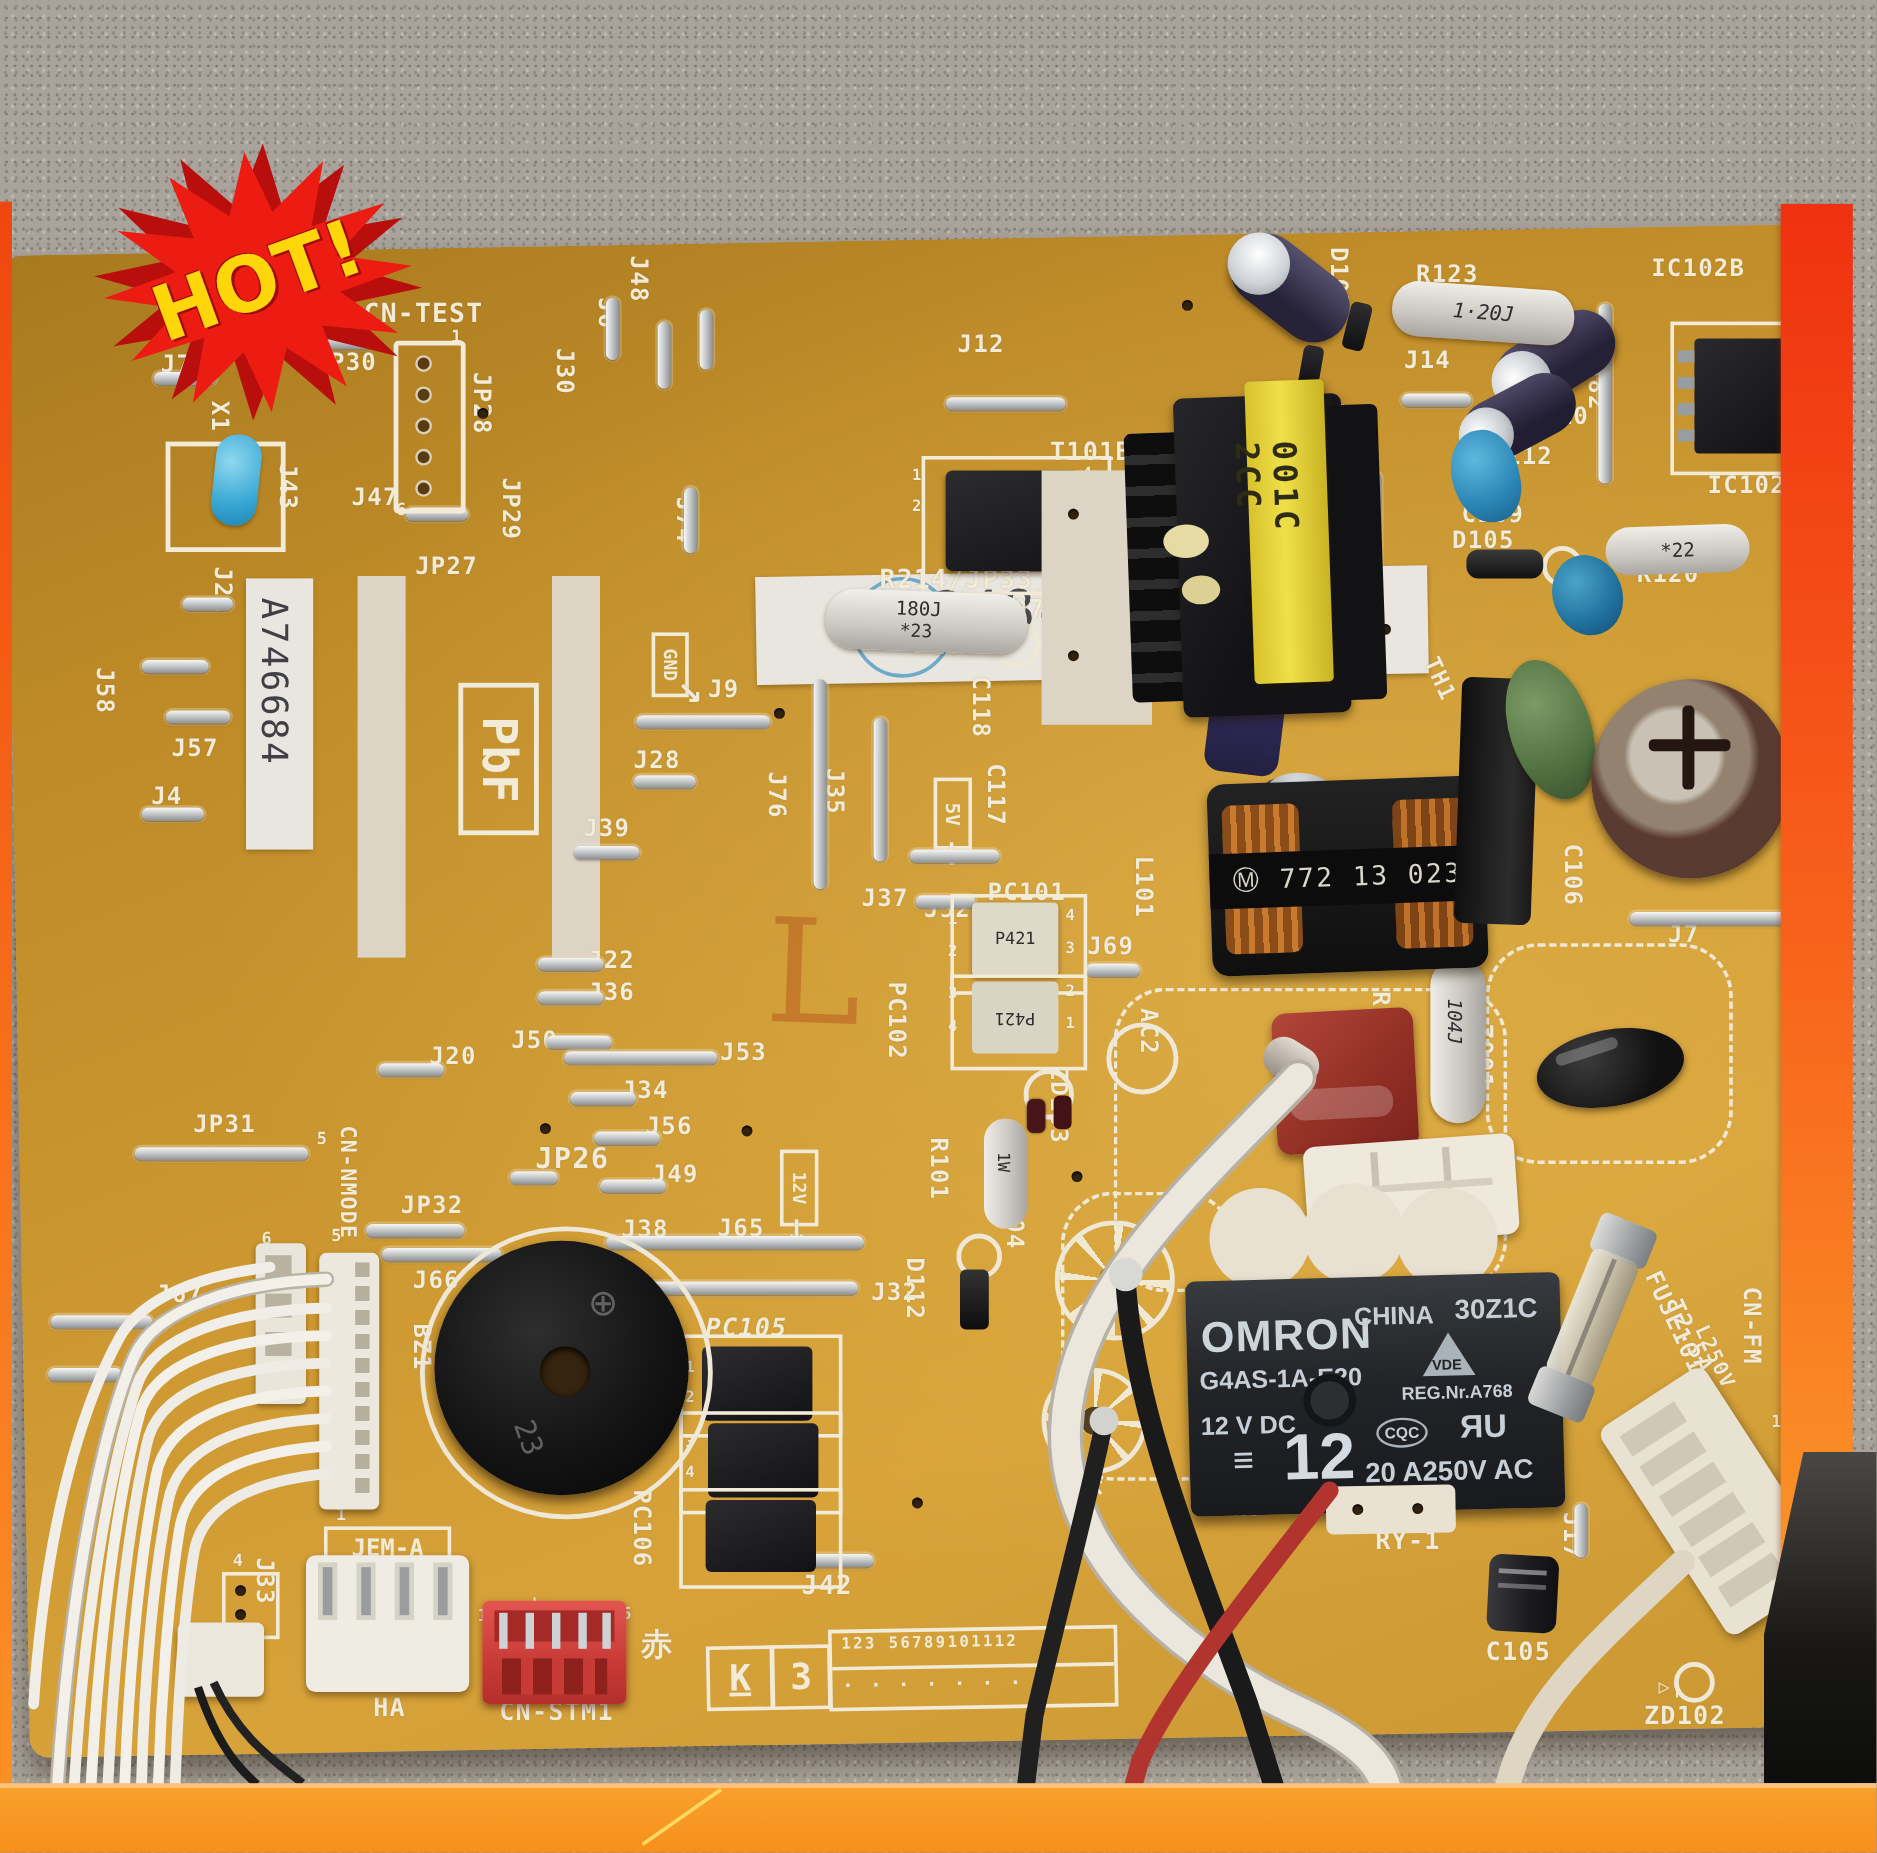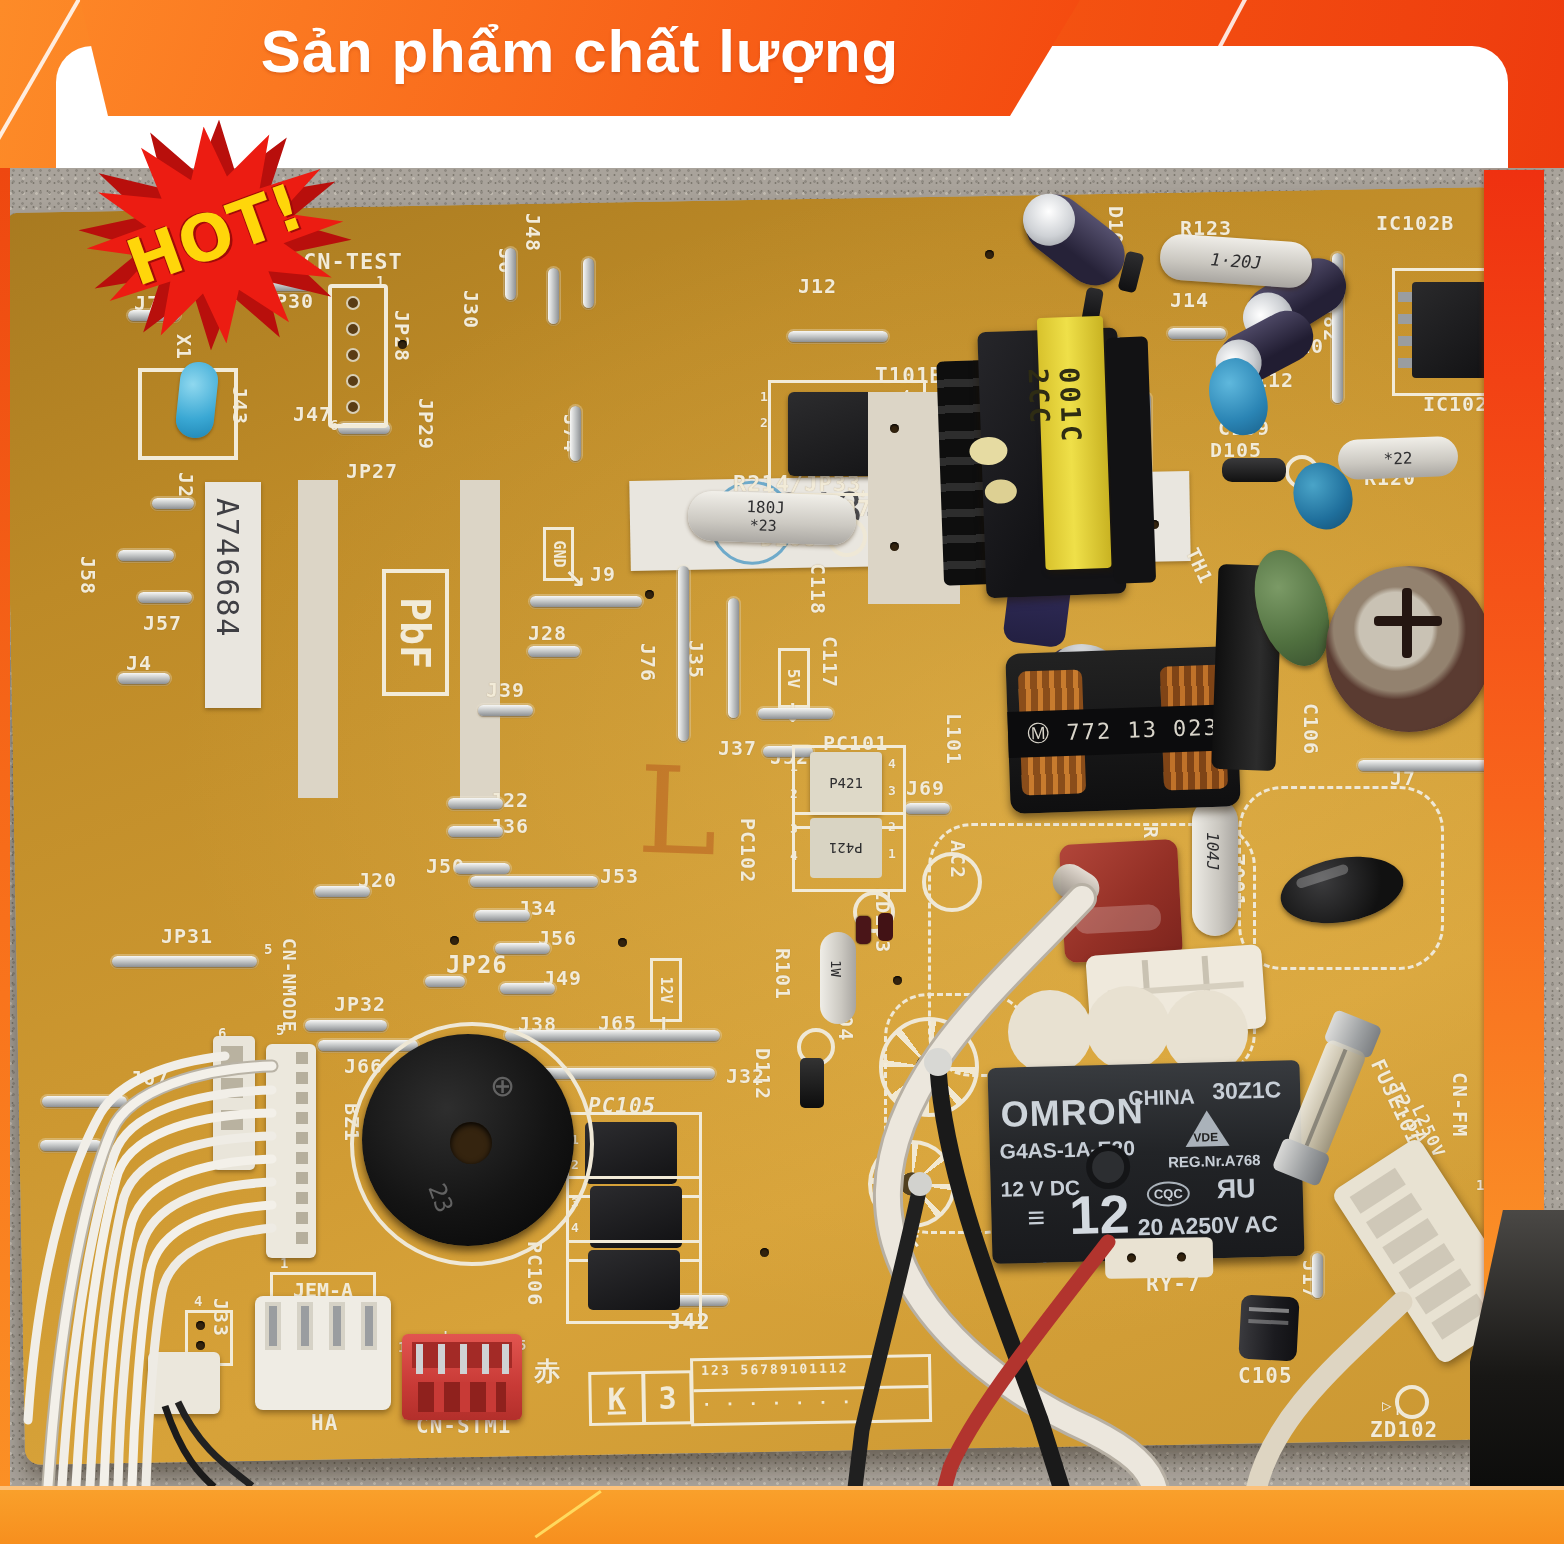--- a/index.html
+++ b/index.html
@@ -243,21 +243,21 @@
         <div class="lbl" style="left: 280px; top: 1256px; font-size: 14px;">1</div>
         <div class="lbl" style="left: 362px; top: 1103px; font-size: 20px; transform: rotate(90deg);">BZ1</div>
         <div class="lbl" style="left: 194px; top: 1294px; font-size: 14px;">4</div>
         <div class="lbl" style="left: 231px; top: 1298px; font-size: 20px; transform: rotate(90deg);">J33</div>
         <div class="lbl" style="left: 311px; top: 1413px; font-size: 21px;">HA</div>
         <div class="lbl" style="left: 398px; top: 1340px; font-size: 14px;">1</div>
         <div class="lbl" style="left: 518px; top: 1338px; font-size: 14px;">5</div>
         <div class="lbl" style="left: 416px; top: 1416px; font-size: 21px;">CN-STM1</div>
         <div class="lbl" style="left: 534px; top: 1358px; font-size: 26px;">赤</div>
         <div class="lbl" style="left: 893px; top: 1226px; font-size: 26px;">赤</div>
-        <div class="lbl" style="left: 1146px; top: 1274px; font-size: 21px;">RY-7</div>
+        <div class="lbl" style="left: 1146px; top: 1274px; font-size: 21px;">RY-1</div>
         <div class="lbl" style="left: 993px; top: 1246px; font-size: 21px;">-PWR</div>
         <div class="lbl" style="left: 1320px; top: 1260px; font-size: 20px; transform: rotate(90deg);">J17</div>
         <div class="lbl" style="left: 1386px; top: 1056px; font-size: 20px; transform: rotate(65deg);">FUSE101</div>
         <div class="lbl" style="left: 1404px; top: 1080px; font-size: 20px; transform: rotate(65deg);">T2.5A</div>
         <div class="lbl" style="left: 1424px; top: 1102px; font-size: 17px; transform: rotate(65deg);">L250V</div>
         <div class="lbl" style="left: 1470px; top: 1072px; font-size: 20px; transform: rotate(90deg);">CN-FM</div>
         <div class="lbl" style="left: 1476px; top: 1178px; font-size: 14px;">1</div>
         <div class="lbl" style="left: 1370px; top: 1420px; font-size: 21px;">ZD102</div>
         <div class="lbl" style="left: 1238px; top: 1366px; font-size: 21px;">C105</div>
         <div class="lbl" style="left: 430px; top: 1330px; font-size: 16px;">▷|</div>
@@ -582,27 +582,19 @@
 
   <div id="frame">
     <div id="strip-left"></div>
     <div id="strip-right"></div>
     <div id="dark-corner"></div>
     <div id="strip-bottom">
         <i class="diag"></i>
       </div>
   </div>
 
-  <div id="banner">
-    <i class="ray" style="left:88px;top:-20px;height:235px;transform:rotate(30deg);"></i>
-    <i class="ray" style="left:1256px;top:-25px;height:235px;transform:rotate(28deg);"></i>
-    <div id="banner-panel"></div>
-    <div id="banner-tab">
-      <span id="banner-title">Sản phẩm chất lượng</span>
-    </div>
-  </div>
 
   <div id="hot">
     <div class="star back"></div>
     <div class="star front"></div>
     <div id="hot-text">HOT!</div>
   </div>
 </div>
 
 </body></html>

